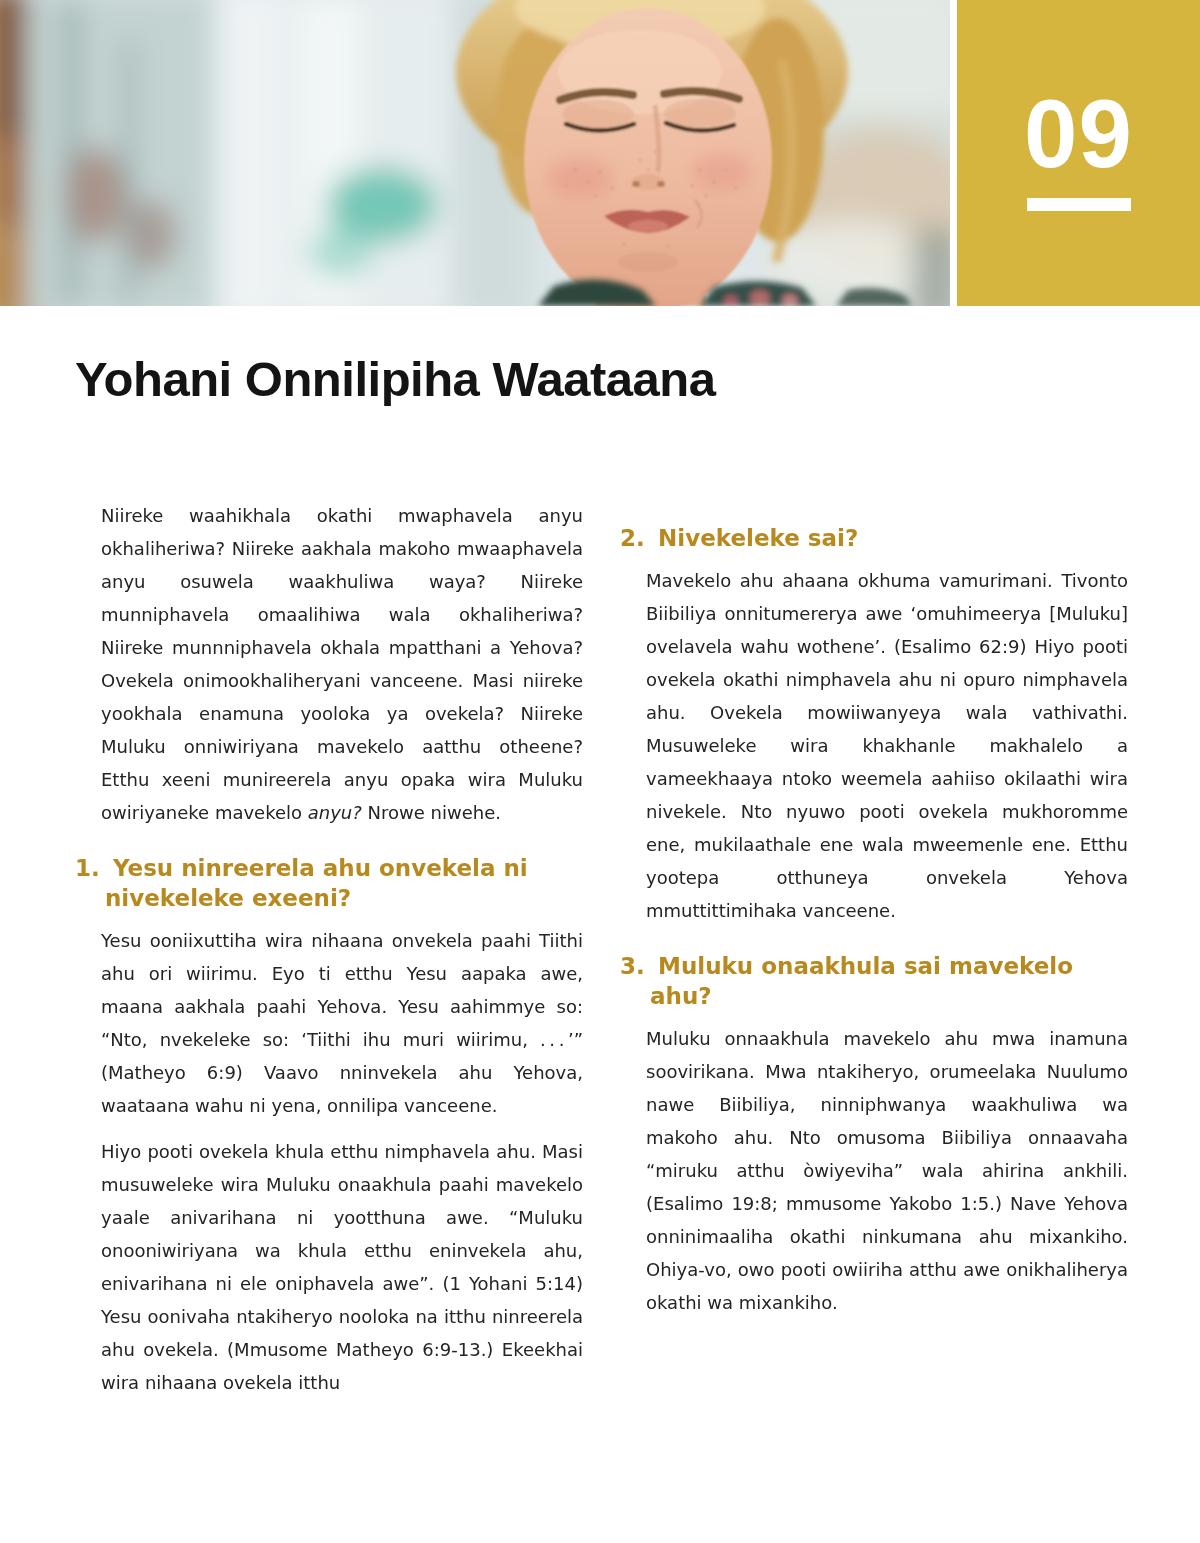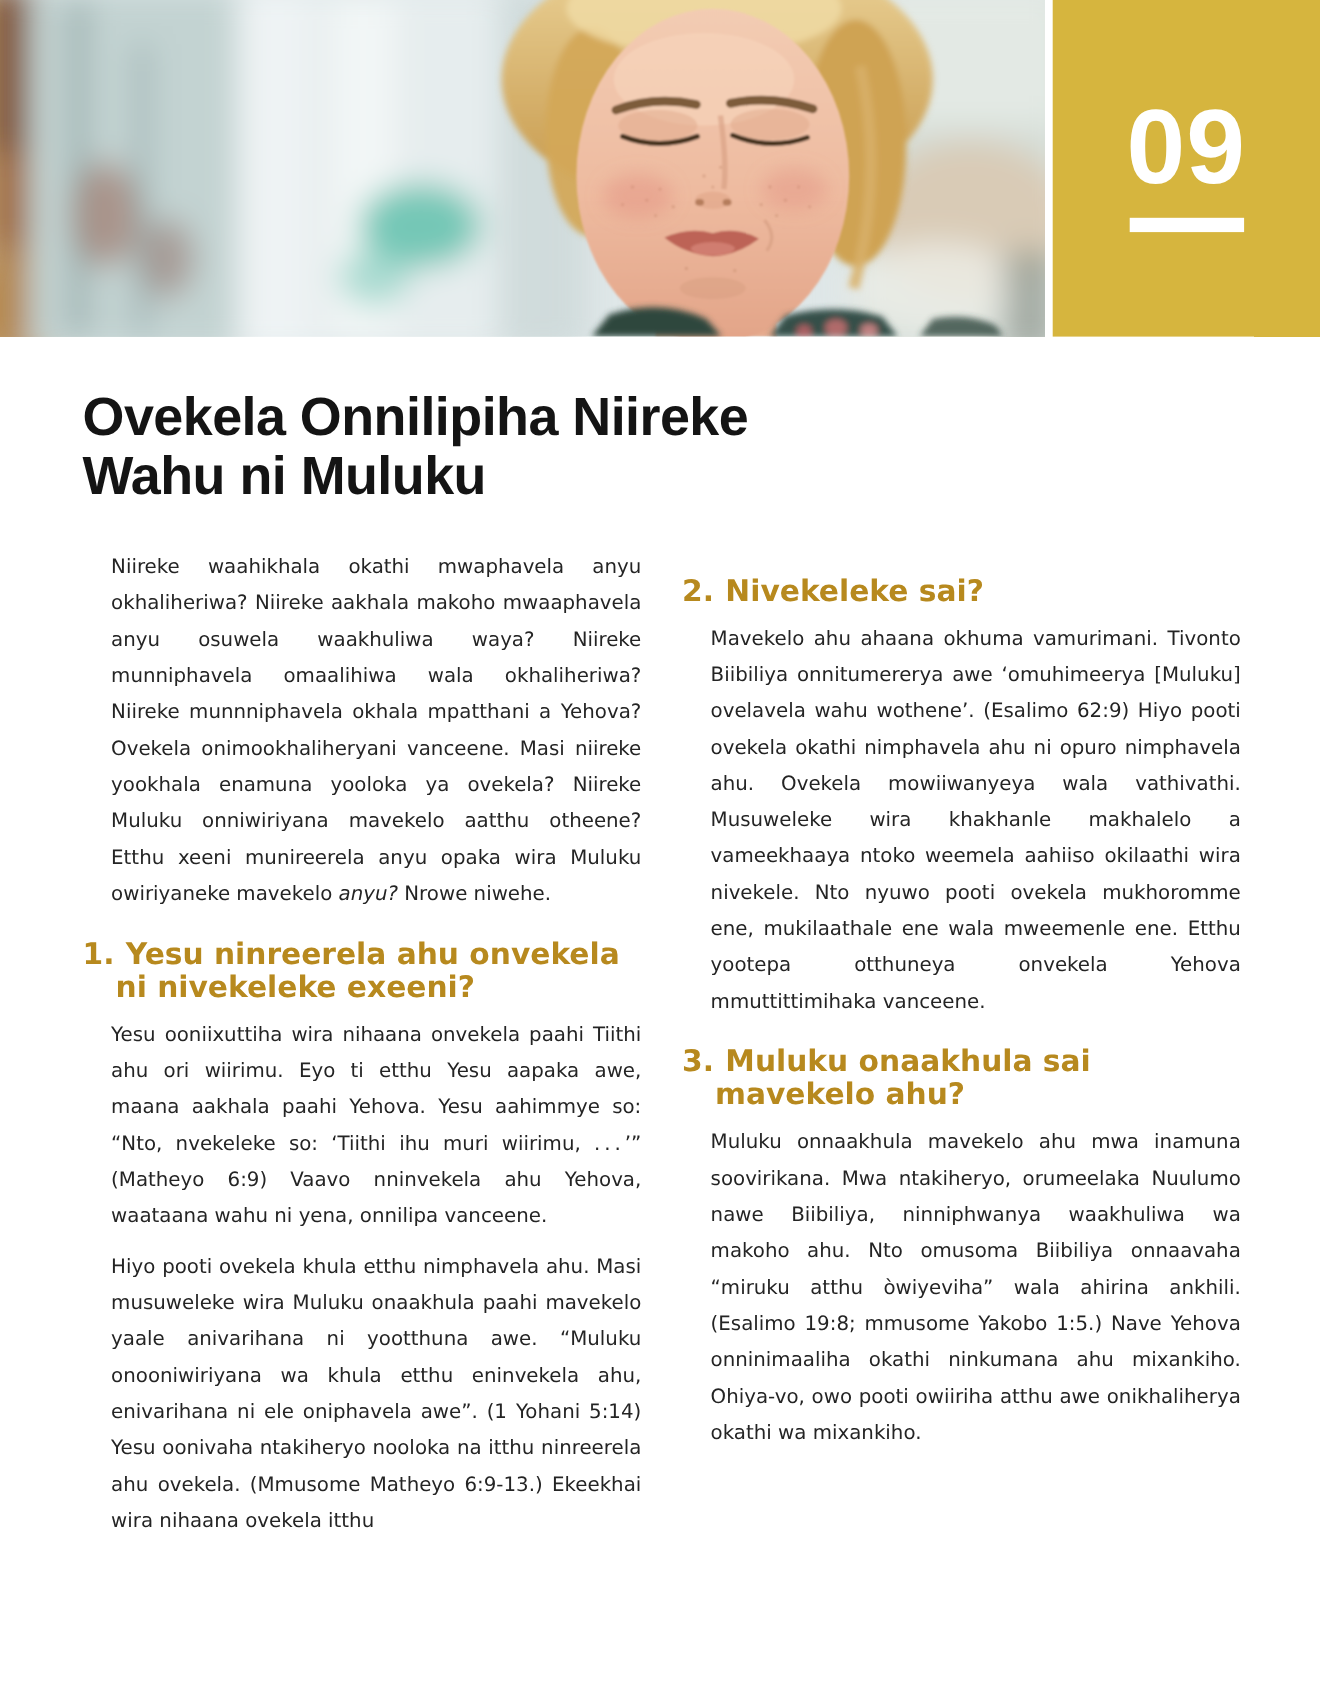--- a/index.html
+++ b/index.html
@@ -22,21 +22,21 @@
          font-family:"Liberation Sans",sans-serif;font-weight:700;
          font-size:49px;line-height:54px;letter-spacing:-0.5px;color:#141414;}
 
   
   .columns{position:absolute;left:75px;top:499px;width:1053px;display:flex;gap:37px;}
   .col{width:508px;}
   p.body{font-size:18px;line-height:33px;text-align:justify;color:#242424;
          margin:0 0 13px 26px;}
   p.body .b{font-weight:400;}
   p.body .i{font-style:italic;}
-  .h{font-weight:700;font-size:27px;line-height:30px;color:var(--gold-heading,#b7891e);
+  .h{font-weight:700;font-size:23px;line-height:30px;color:var(--gold-heading,#b7891e);
      margin:24px 0 11px 0;padding-left:30px;text-indent:-30px;}
   .h .hnum{display:inline-block;width:30px;text-indent:0;}
 </style>
 </head>
 <body>
 
 <div class="page">
 
   <figure class="photo" style="margin:0" role="img" aria-label="portrait-woman-eyes-closed-praying">
     <svg viewBox="0 0 950 306" preserveAspectRatio="none">
@@ -150,21 +150,21 @@
         <path d="M 836,306 L 848,290 Q 880,284 905,296 L 912,306 Z" fill="#31493f" opacity="0.8"></path>
       </g>
     </svg>
   </figure>
 
   <div class="gold-block">
     <div class="page-num">09</div>
     <div class="page-num-rule"></div>
   </div>
 
-  <h1 class="title" style="margin:0"><span>Ovekela Onnilipiha Niireke</span><br><span>Wahu ni Muluku</span></h1>
+  <h1 class="title" style="margin:0"><span>Yohani Onnilipiha Waataana</span><br></h1>
 
   <div class="columns">
     <div class="col">
         <p class="body"><span class="">Niireke waahikhala okathi mwaphavela anyu okhaliheriwa? Niireke aakhala makoho mwaaphavela anyu osuwela waakhuliwa waya? Niireke munniphavela omaalihiwa wala okhaliheriwa? Niireke munnniphavela okhala mpatthani a Yehova? Ovekela onimookhaliheryani vanceene. Masi niireke yookhala enamuna yooloka ya ovekela? Niireke Muluku onniwiriyana mavekelo aatthu otheene? Etthu xeeni munireerela anyu opaka wira Muluku owiriyaneke mavekelo </span><span class="b i">anyu?</span><span class=""> Nrowe niwehe.</span></p>
         <div class="h"><span class="hnum">1.</span> <span>Yesu ninreerela ahu onvekela ni nivekeleke exeeni?</span></div>
         <p class="body"><span class="">Yesu ooniixuttiha wira nihaana onvekela paahi Tiithi ahu ori wiirimu. Eyo ti etthu Yesu aapaka awe, maana aakhala paahi Yehova. Yesu aahimmye so: </span><span class="b ">“Nto, nvekeleke so: ‘Tiithi ihu muri wiirimu, . . . ’”</span><span class=""> (Matheyo 6:9) Vaavo nninvekela ahu Yehova, waataana wahu ni yena, onnilipa vanceene.</span></p>
         <p class="body"><span class="">Hiyo pooti ovekela khula etthu nimphavela ahu. Masi musuweleke wira Muluku onaakhula paahi mavekelo yaale anivarihana ni yootthuna awe. </span><span class="b ">“Muluku onooniwiriyana wa khula etthu eninvekela ahu, enivarihana ni ele oniphavela awe”.</span><span class=""> (1 Yohani 5:14) Yesu oonivaha ntakiheryo nooloka na itthu ninreerela ahu ovekela. (Mmusome Matheyo 6:9-13.) Ekeekhai wira nihaana ovekela itthu</span></p>
       </div>
     <div class="col">
         <div class="h"><span class="hnum">2.</span> <span>Nivekeleke sai?</span></div>

